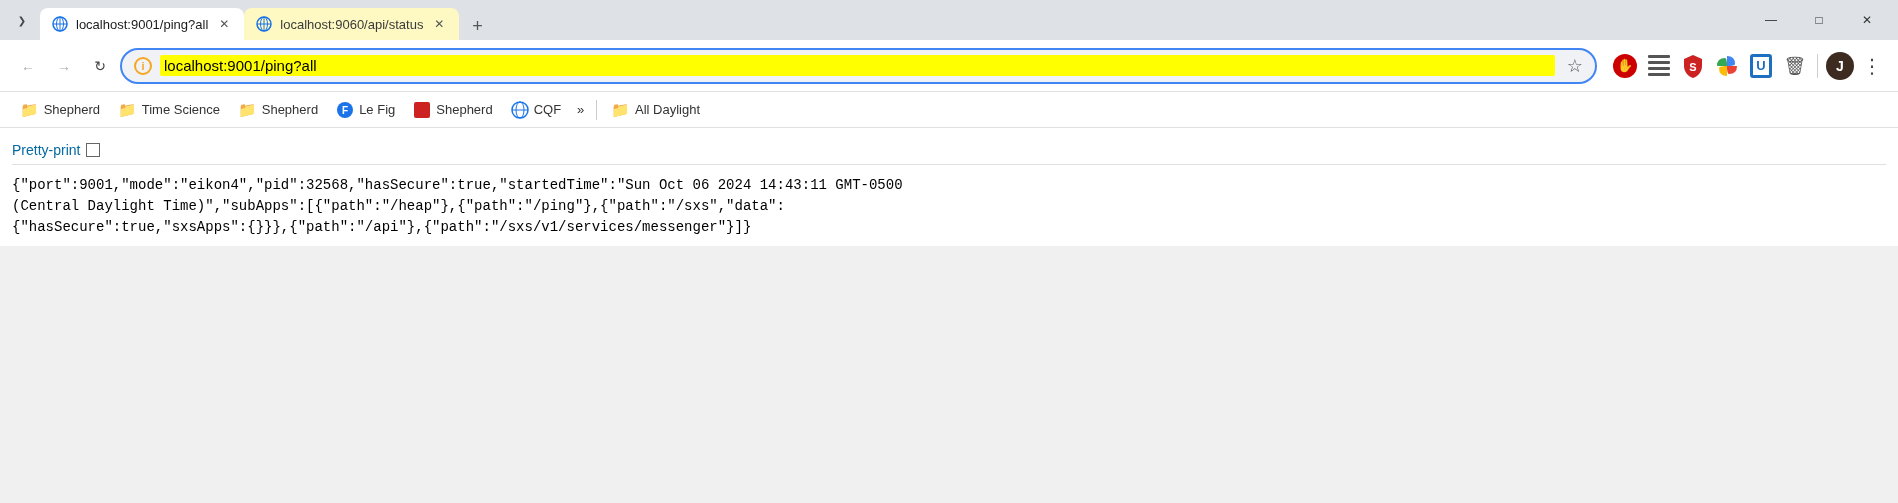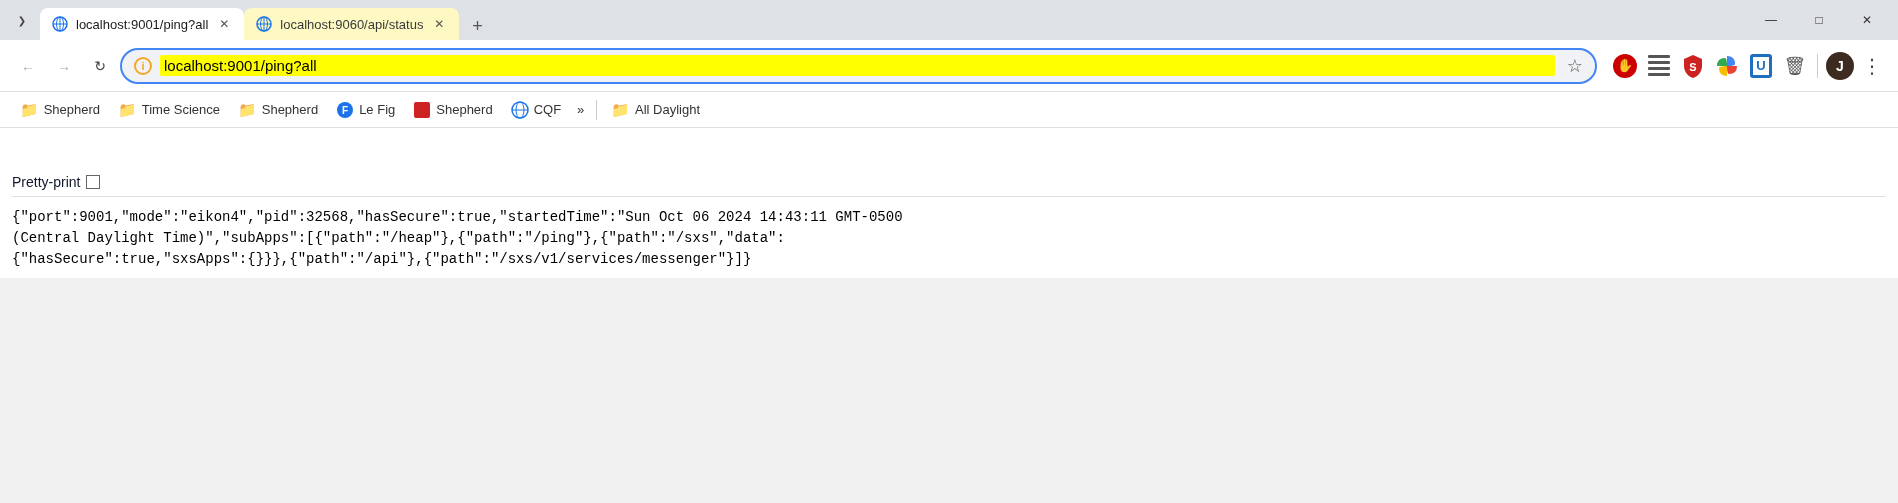--- a/index.html
+++ b/index.html
@@ -252,22 +252,21 @@
       padding: 8px 12px;
     }
     .pretty-print-bar {
       display: flex;
       align-items: center;
       gap: 6px;
       padding: 6px 0;
       border-bottom: 1px solid #e0e0e0;
       margin-bottom: 10px;
       font-size: 14px;
-      color: #0f172a;
-      margin-top: 32px;
+      color: #0369a1;
     }
     .pretty-print-checkbox {
       width: 14px; height: 14px;
       border: 1px solid #666;
       display: inline-block;
       cursor: pointer;
     }
     .json-content {
       font-family: 'Courier New', Courier, monospace;
       font-size: 14px;

